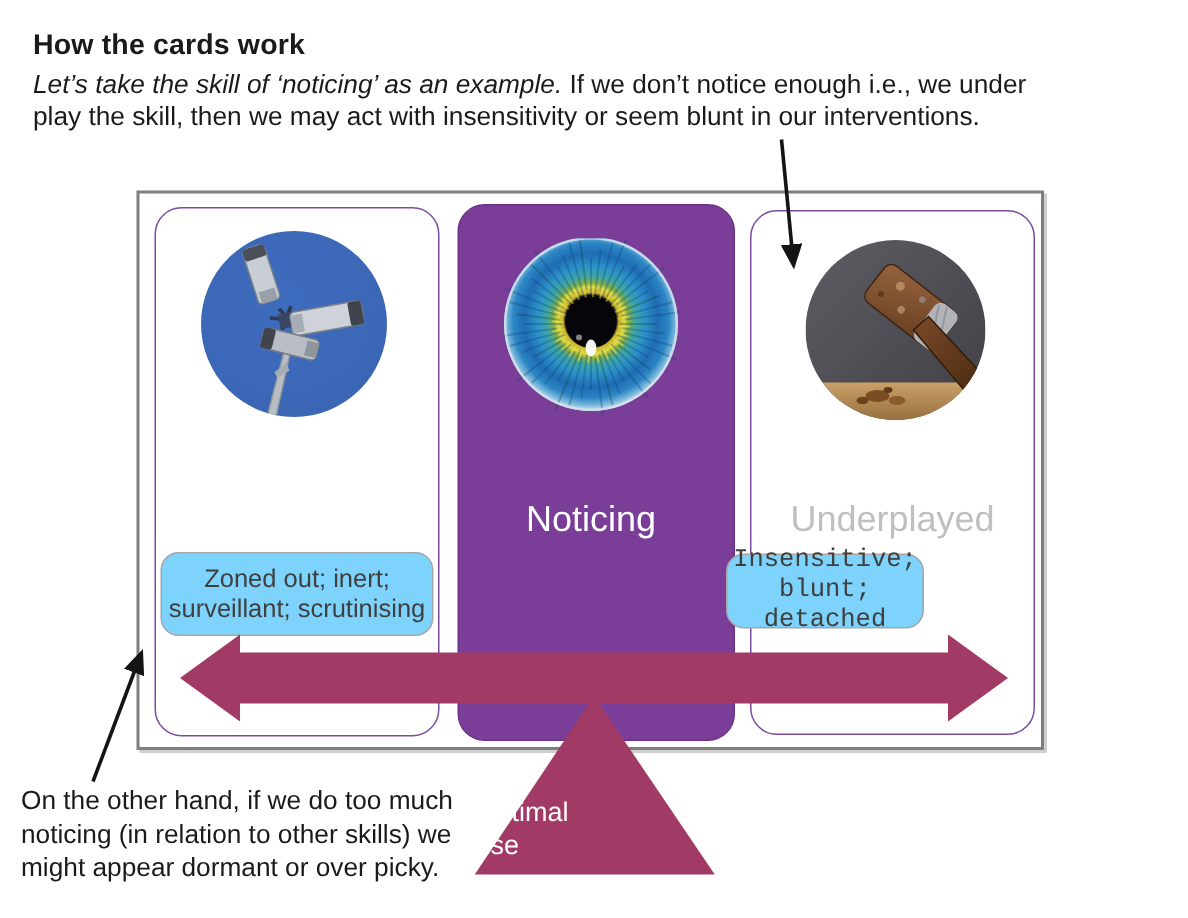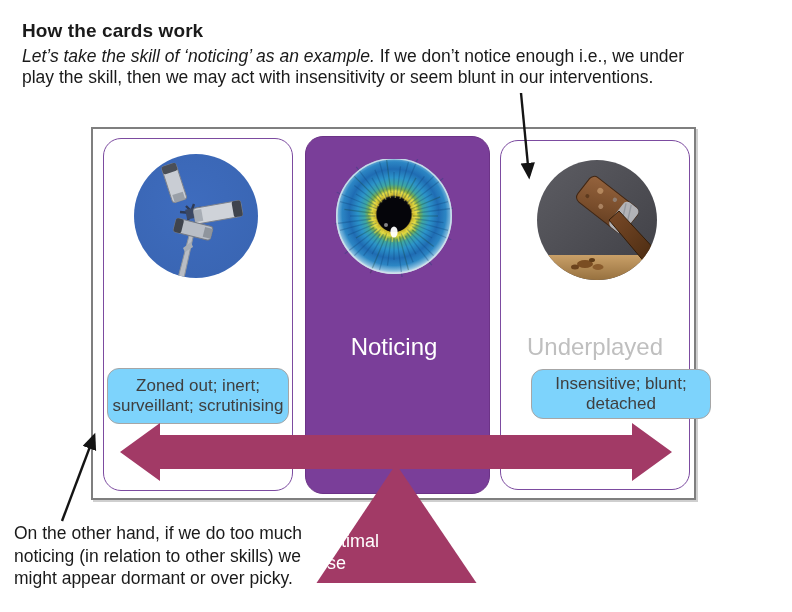--- a/index.html
+++ b/index.html
@@ -29,21 +29,21 @@
   #label-overplayed{left:103px;width:190px;color:#bfbfbf;margin-top:44px;}
   #label-noticing{left:305px;width:178px;color:#ffffff;}
   #label-underplayed{left:500px;width:190px;color:#bfbfbf;}
   
   .desc-box{
     border:1.5px solid #a6a6a6;border-radius:12px;background:#7dd3fc;box-sizing:border-box;
     font-size:17px;line-height:20px;color:#3f3f3f;text-align:center;
     display:flex;align-items:center;justify-content:center;padding:4px;
   }
   #box-overplayed{left:107px;top:368px;width:182px;height:56px;}
-  #box-underplayed{left:531px;top:369px;width:180px;height:50px;}
+  #box-underplayed{left:484px;top:369px;width:132px;height:50px;font-family:Liberation Mono, monospace;}
   
   #overlay{left:0;top:0;pointer-events:none;}
   
   .optimal-label{left:317px;top:530px;width:160px;text-align:left;color:#fff;font-size:18px;line-height:22px;}
   
   .footnote{left:14px;top:522px;font-size:17.5px;line-height:22.5px;}
 </style>
 </head>
 <body>
 

